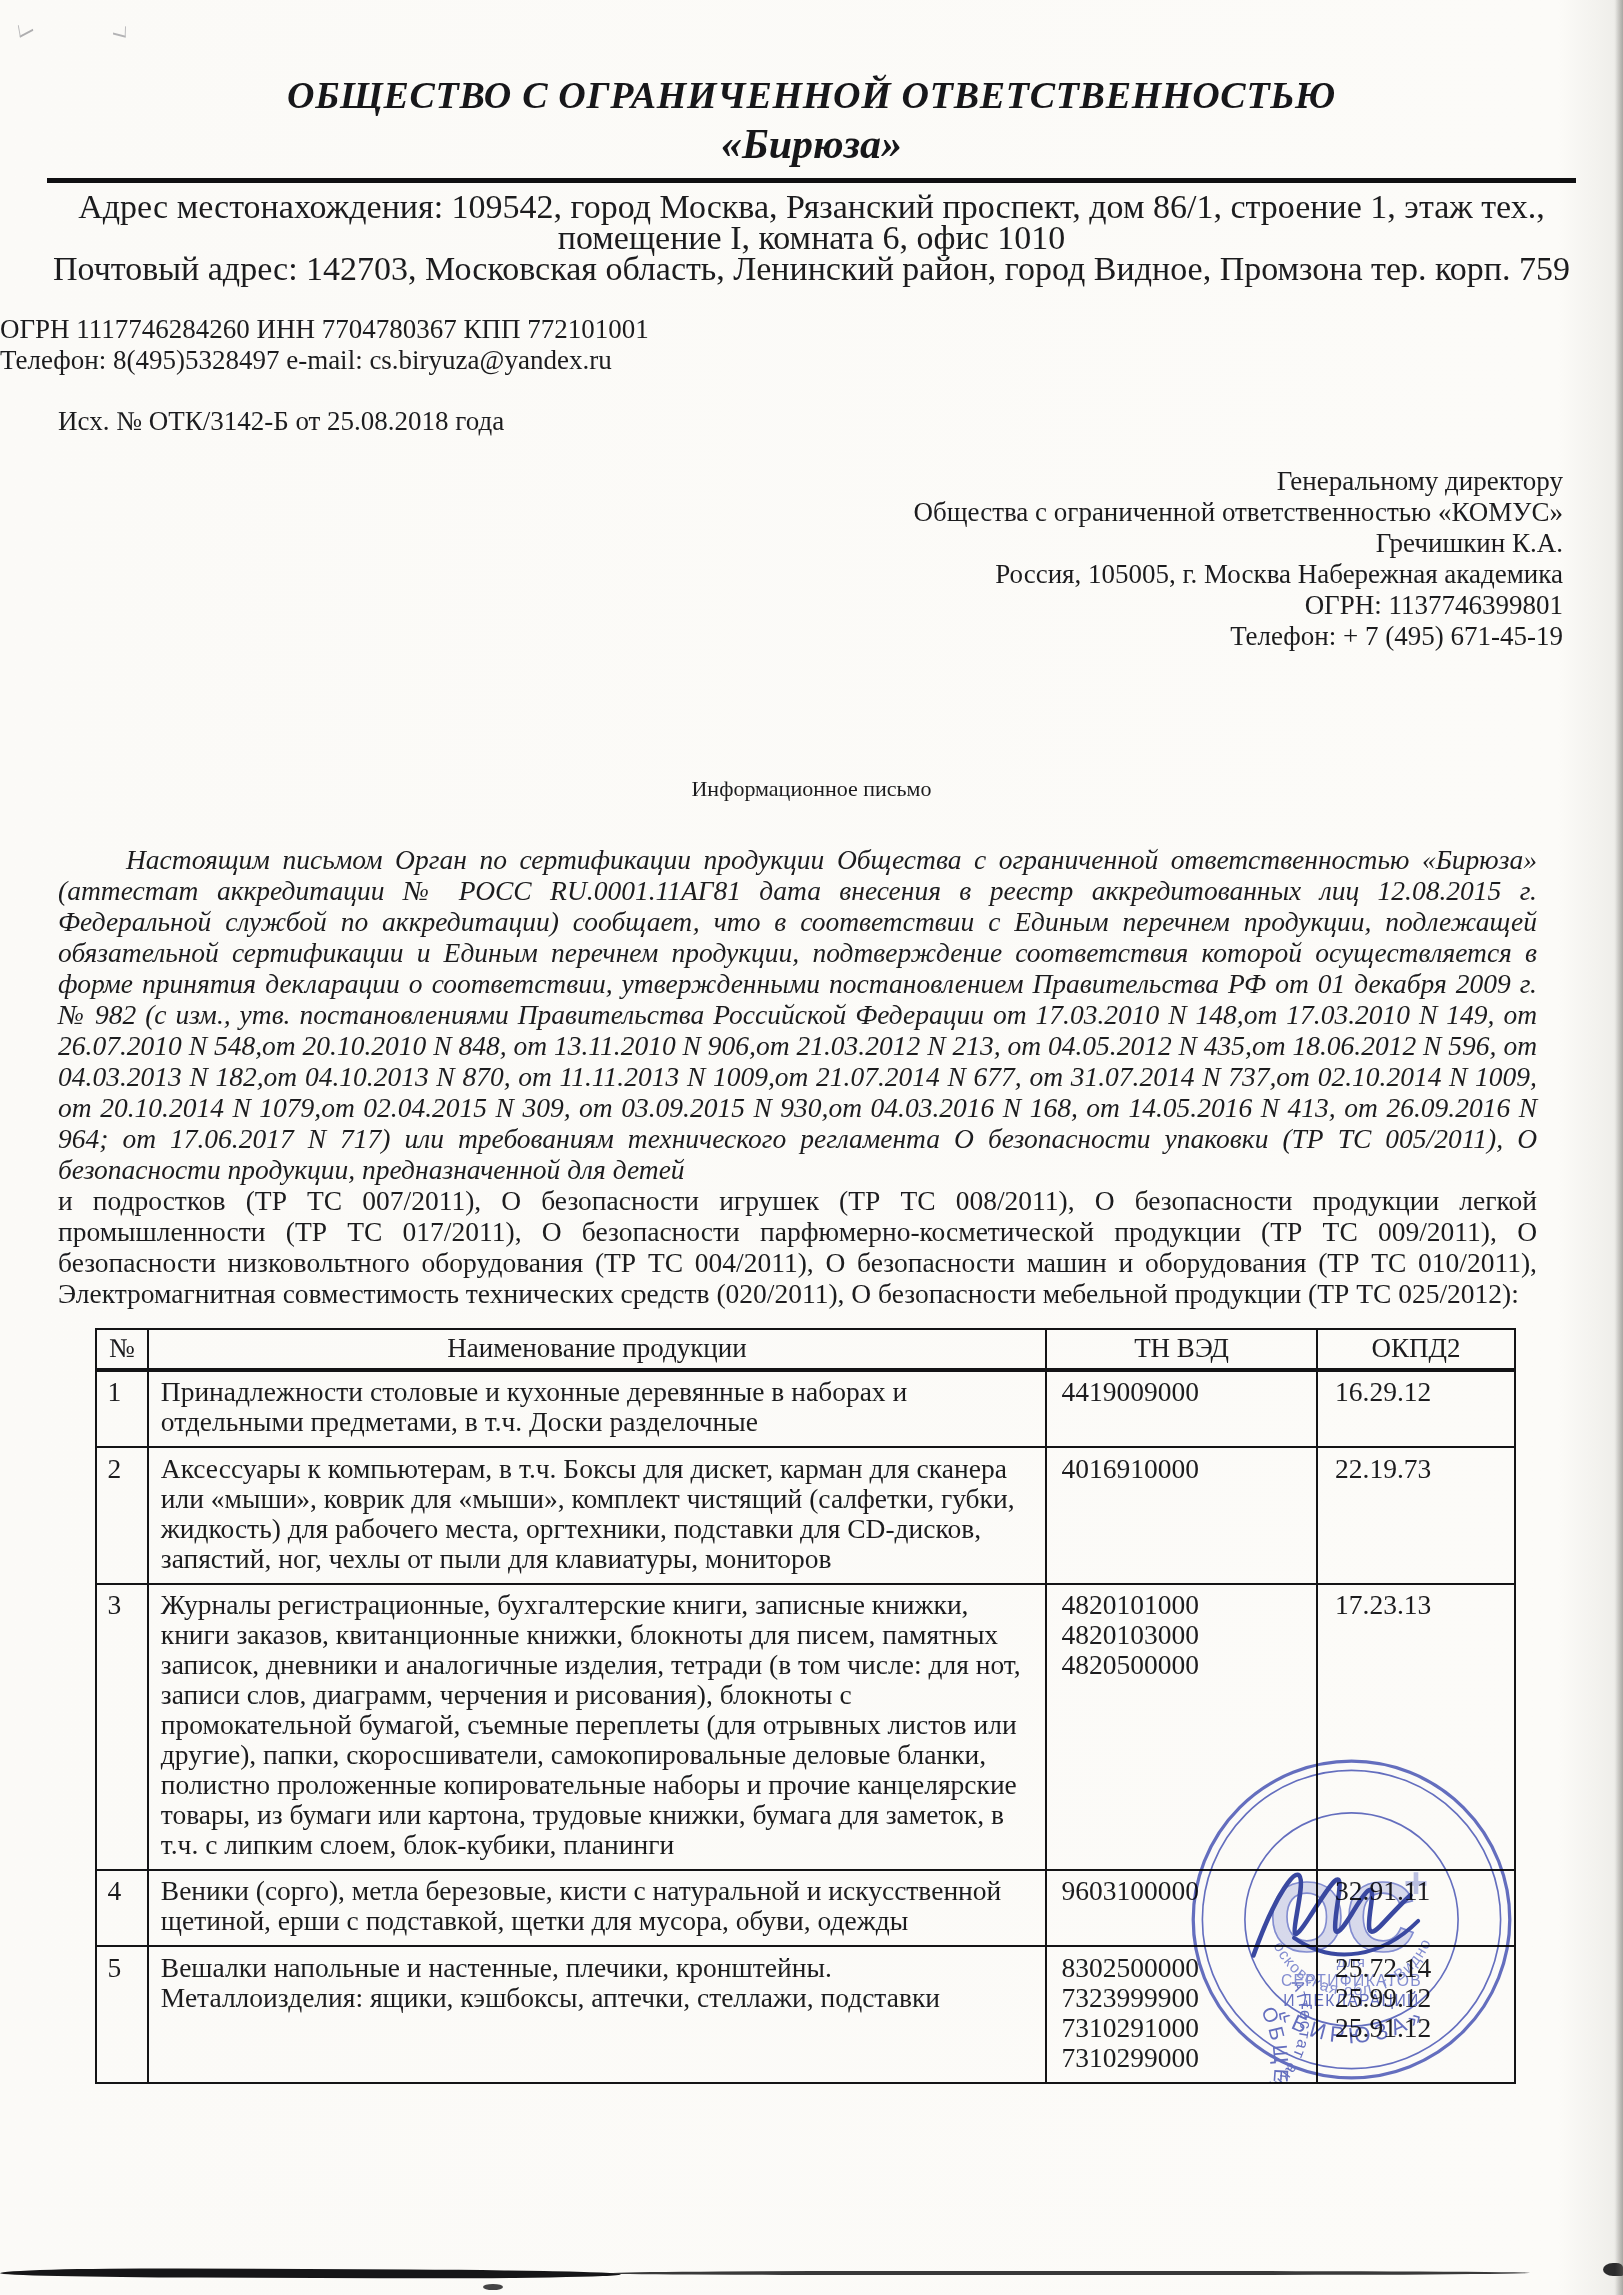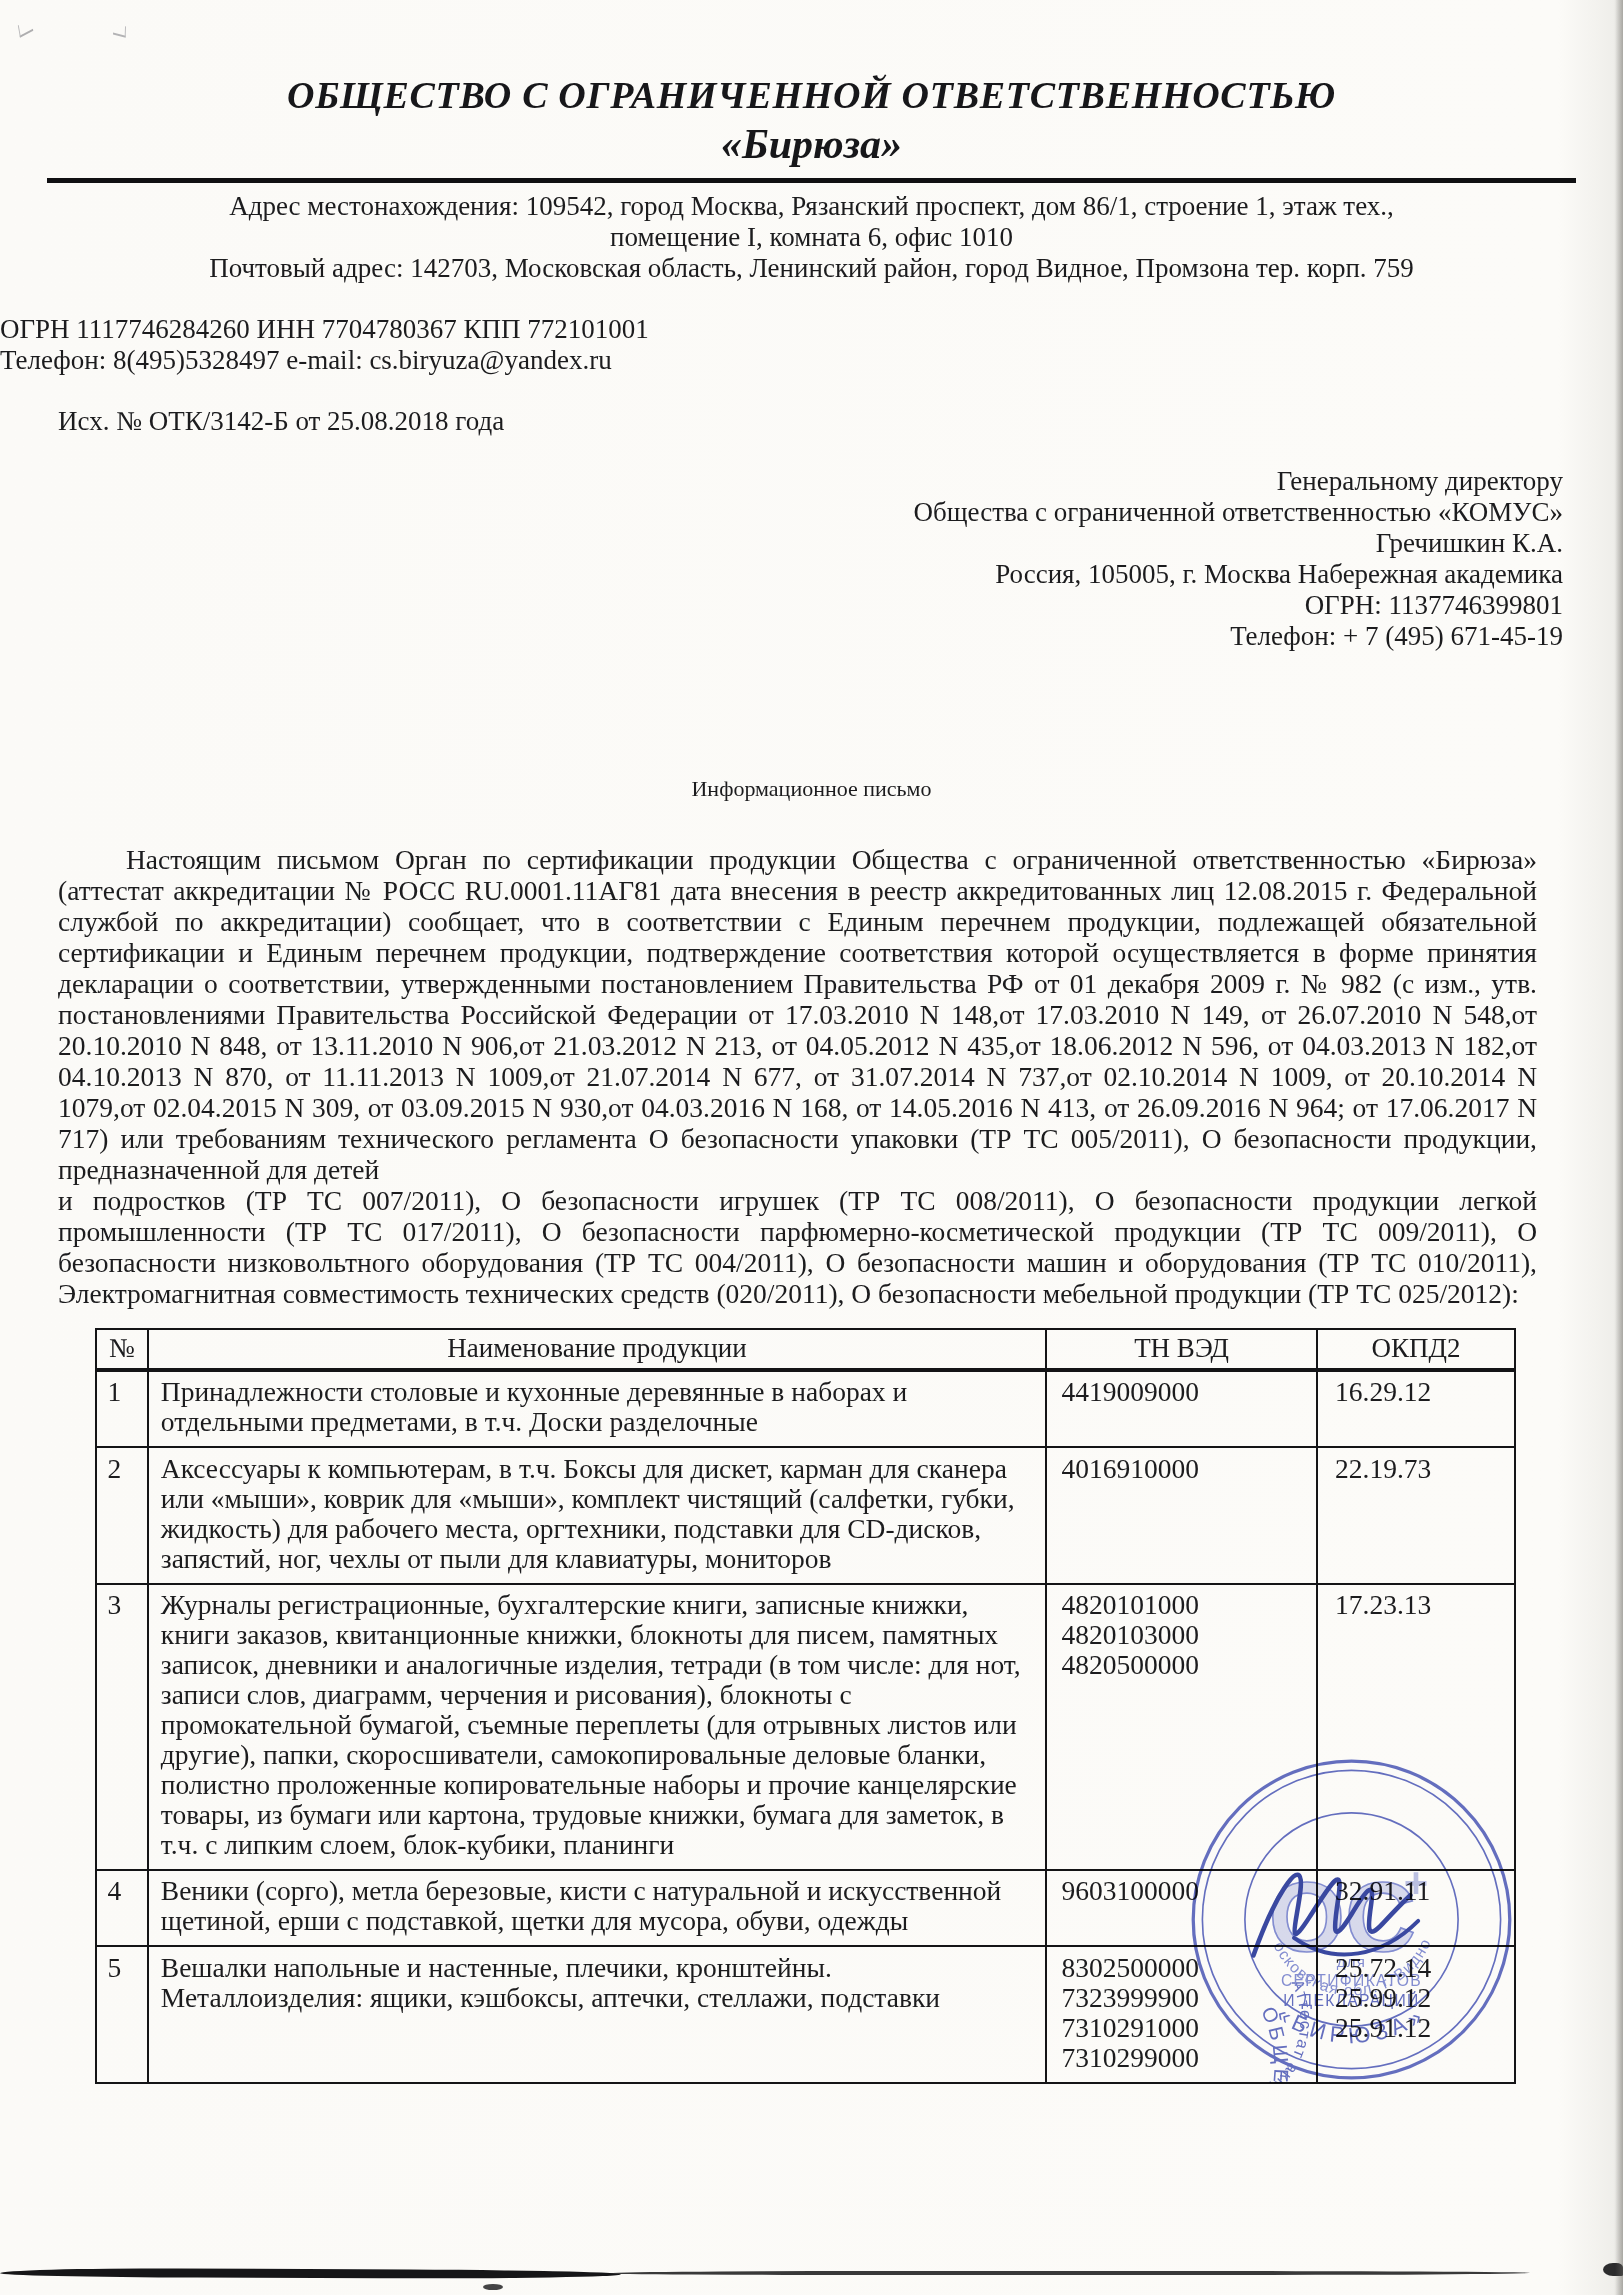--- a/index.html
+++ b/index.html
@@ -14,30 +14,30 @@
   .page{
     position:absolute;inset:0;
     background:linear-gradient(90deg,#fbfaf7 0%,#fcfbf8 96%,#efeeea 99.4%,#d9d8d4 100%);
     padding-top:73px;
     box-sizing:border-box;
   }
   
   .company-name{ text-align:center; font-weight:bold; font-style:italic; font-size:38px; letter-spacing:0.7px; color:#17171a;}
   .company-short{ text-align:center; font-weight:bold; font-style:italic; font-size:42px; margin-top:2.6px; color:#17171a;}
   .head-rule{ height:4.6px; background:#101012; margin:10.5px 47px 0 47px; }
-  .addr-block{ margin-top:7.9px; text-align:center; font-size:27px; line-height:31px; }
+  .addr-block{ margin-top:7.9px; text-align:center; font-size:34px; line-height:31px; }
   .reg-block{ margin-top:30px; font-size:27px; line-height:31px; }
   .outgoing{ margin:30px 0 0 58px; font-size:27px; }
   
   .recipient{ margin-top:29px; padding-right:60px; text-align:right; font-size:27px; line-height:31px; }
   
   .doc-title{ margin-top:124px; text-align:center; font-size:22px; }
   .body-text{ margin:42px 86px 0 58px; font-size:27.5px; line-height:31px; text-align:justify; }
   .body-text p{ margin:0; }
-  .p-indent{ text-indent:68px; }
+  .p-indent{ text-indent:68px;font-style:italic; }
   
   table.products{
     margin:19.6px 0 0 95px;
     width:1420px;
     border-collapse:collapse;
     table-layout:fixed;
     font-size:27.5px;
     line-height:30px;
   }
   table.products col.c-num{width:52px;}

